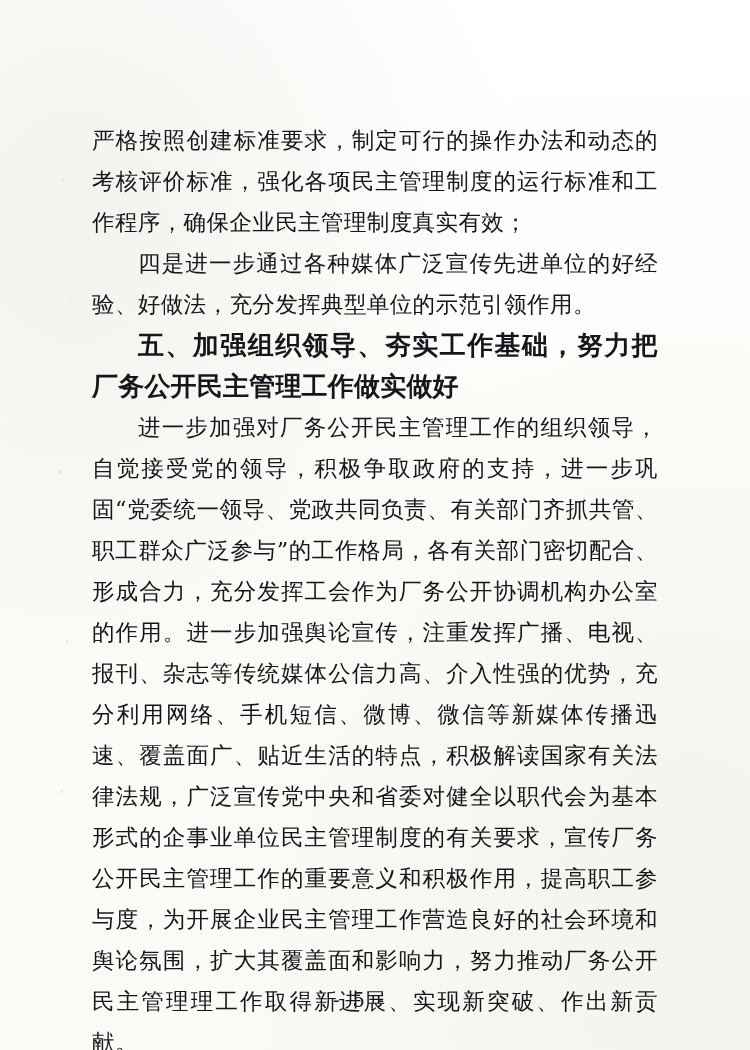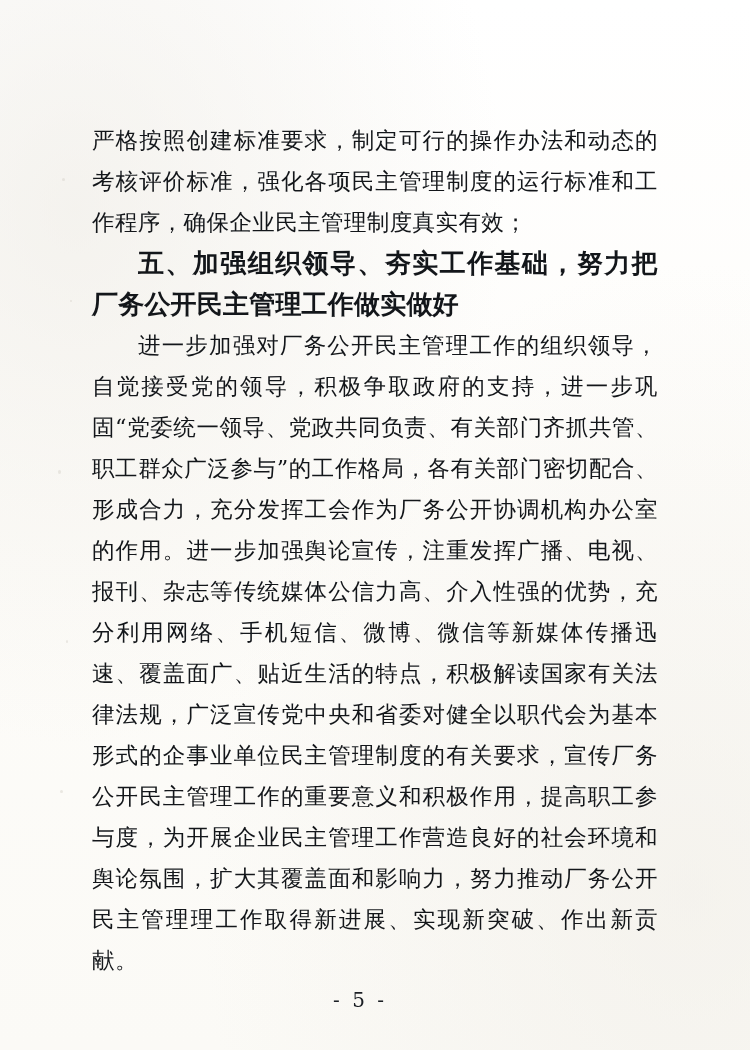--- a/index.html
+++ b/index.html
@@ -84,20 +84,21 @@
   <div class="paper-texture"></div>
 
   <span class="speck" style="left:62px; top:178px; width:3px; height:3px;"></span>
   <span class="speck" style="left:70px; top:300px; width:2px; height:2px;"></span>
   <span class="speck" style="left:58px; top:470px; width:3px; height:4px;"></span>
   <span class="speck" style="left:66px; top:640px; width:2px; height:3px;"></span>
   <span class="speck" style="left:60px; top:790px; width:3px; height:3px;"></span>
 
   <div class="content">
     <p class="body">严格按照创建标准要求，制定可行的操作办法和动态的考核评价标准，强化各项民主管理制度的运行标准和工作程序，确保企业民主管理制度真实有效；</p>
+    <p class="indent">四是进一步通过各种媒体广泛宣传先进单位的好经验、好做法，充分发挥典型单位的示范引领作用。</p>
     <p class="heading">五、加强组织领导、夯实工作基础，努力把厂务公开民主管理工作做实做好</p>
     <p class="indent">进一步加强对厂务公开民主管理工作的组织领导，自觉接受党的领导，积极争取政府的支持，进一步巩固“党委统一领导、党政共同负责、有关部门齐抓共管、职工群众广泛参与”的工作格局，各有关部门密切配合、形成合力，充分发挥工会作为厂务公开协调机构办公室的作用。进一步加强舆论宣传，注重发挥广播、电视、报刊、杂志等传统媒体公信力高、介入性强的优势，充分利用网络、手机短信、微博、微信等新媒体传播迅速、覆盖面广、贴近生活的特点，积极解读国家有关法律法规，广泛宣传党中央和省委对健全以职代会为基本形式的企事业单位民主管理制度的有关要求，宣传厂务公开民主管理工作的重要意义和积极作用，提高职工参与度，为开展企业民主管理工作营造良好的社会环境和舆论氛围，扩大其覆盖面和影响力，努力推动厂务公开民主管理理工作取得新进展、实现新突破、作出新贡献。</p>
   </div>
 
   <div class="footer">
     <span class="page-number">- 5 -</span>
   </div>
 </div>
 
 </body></html>

